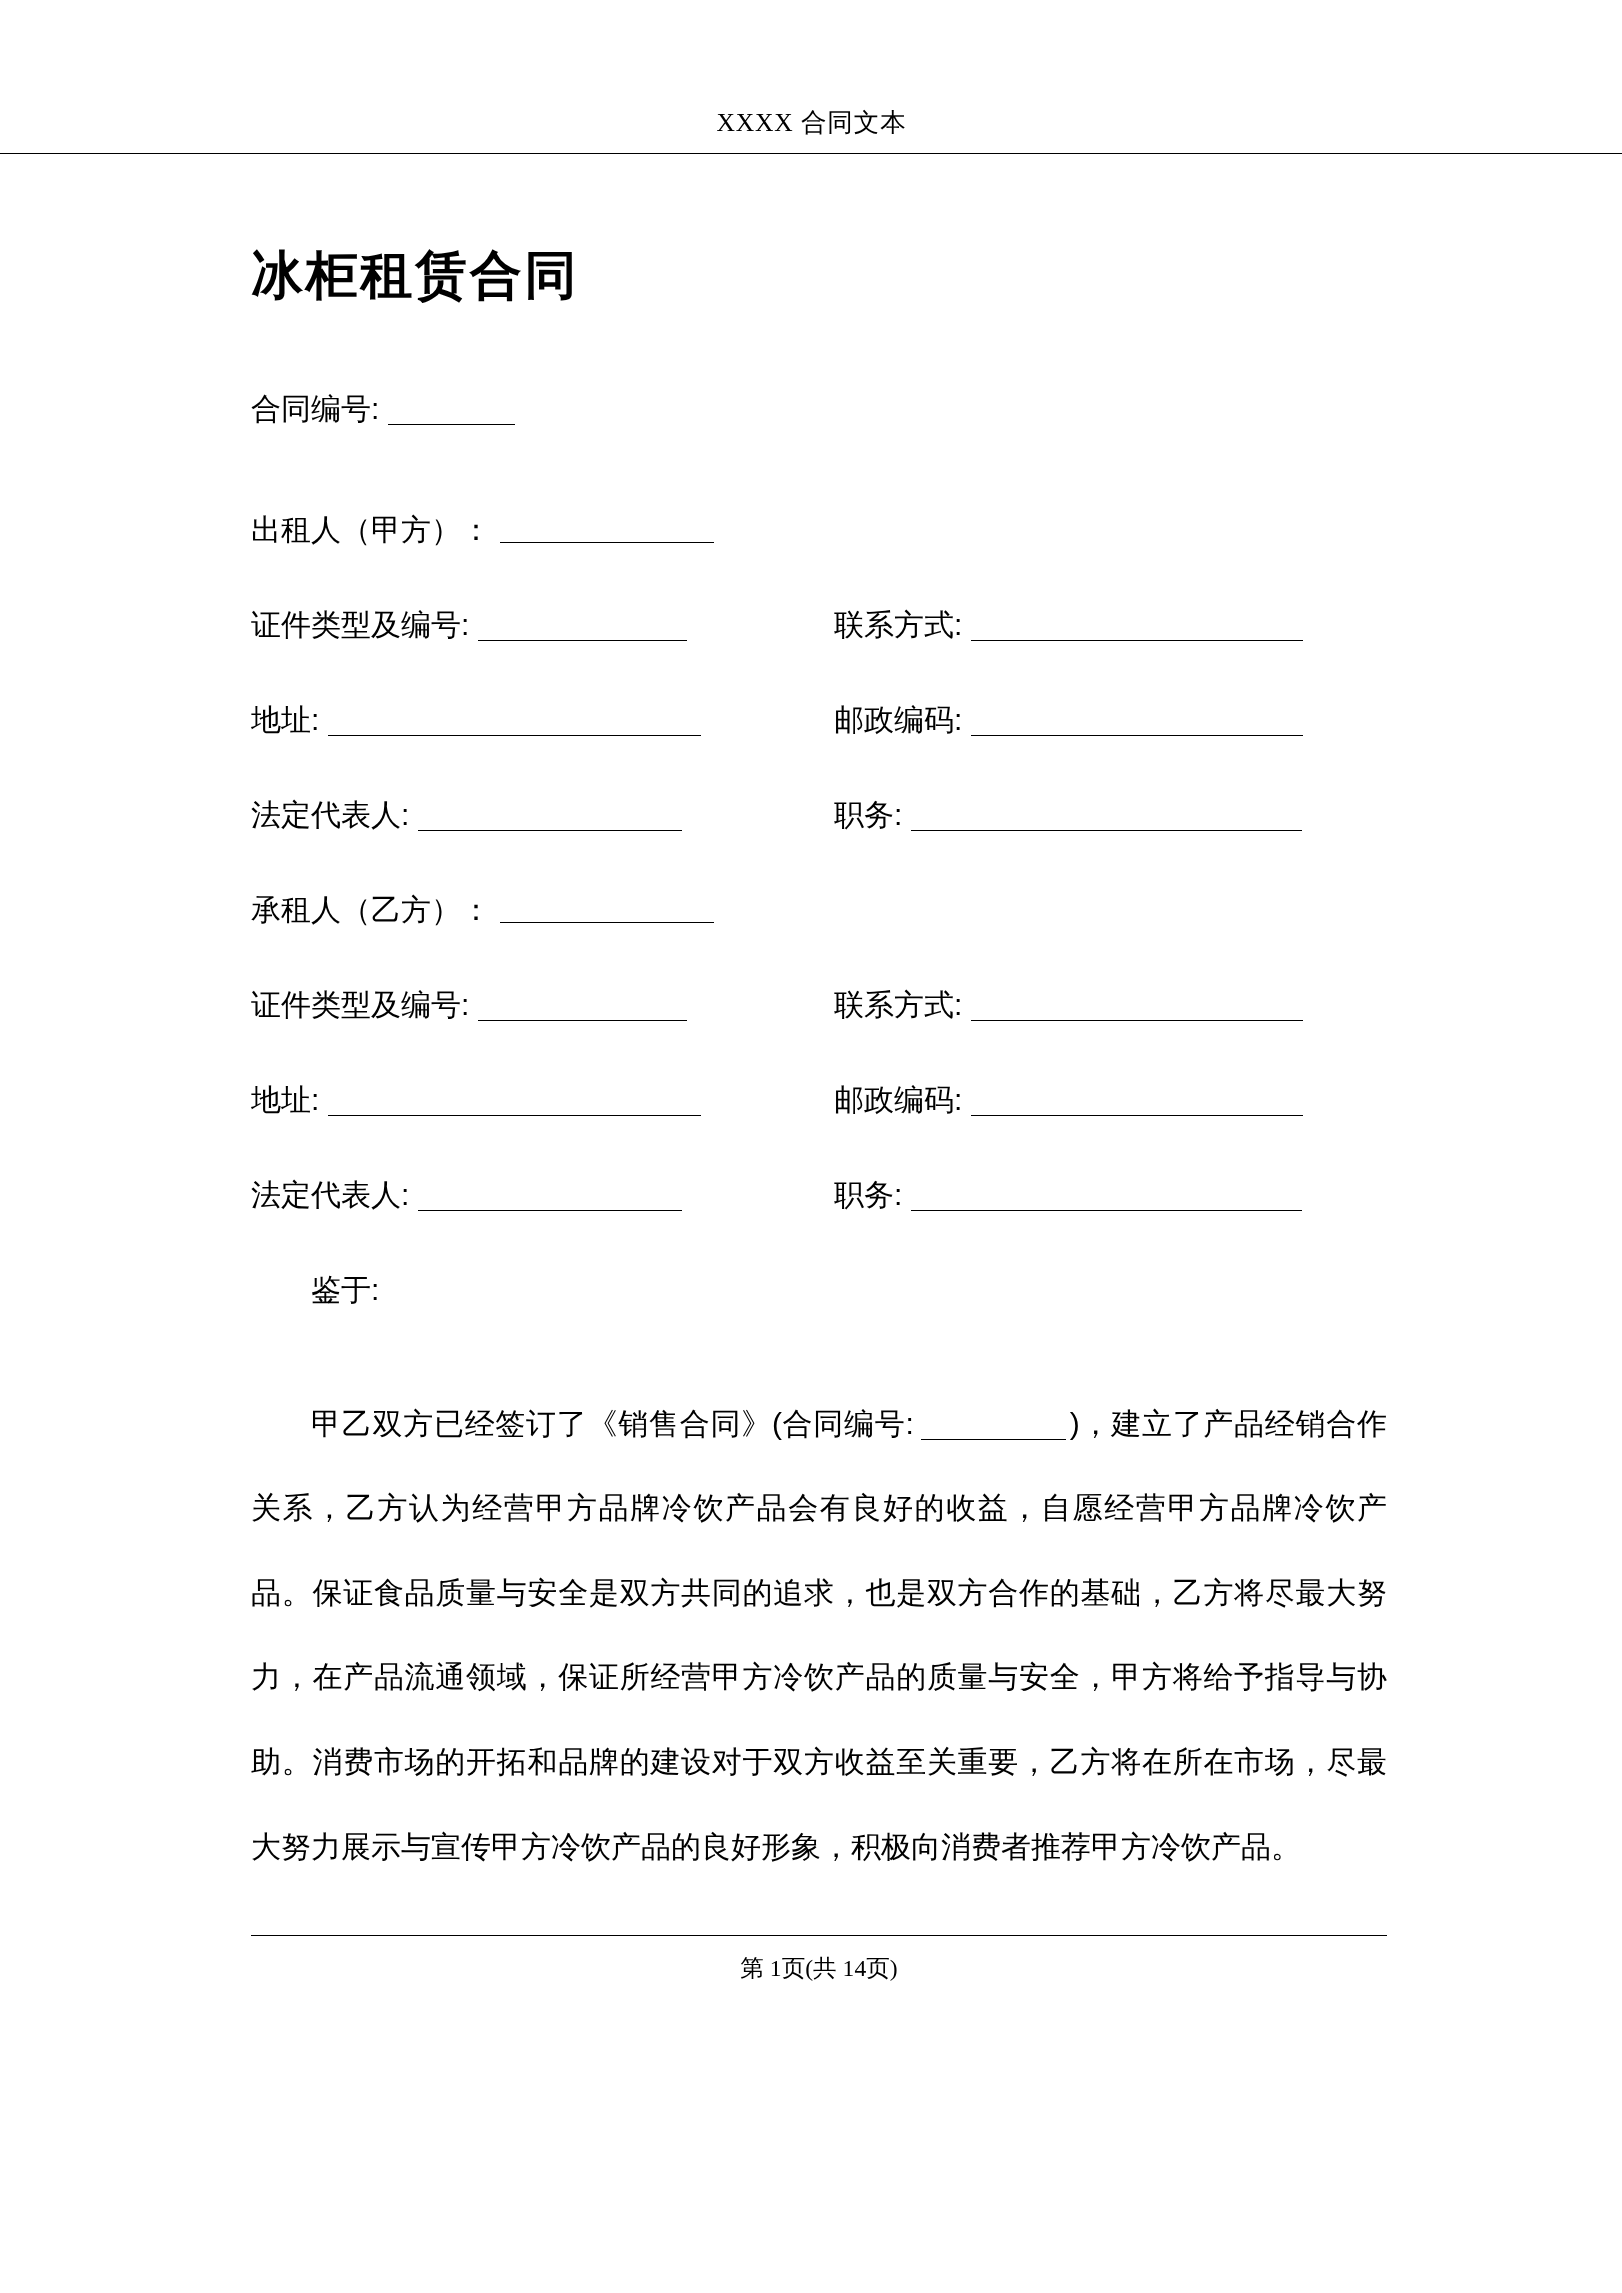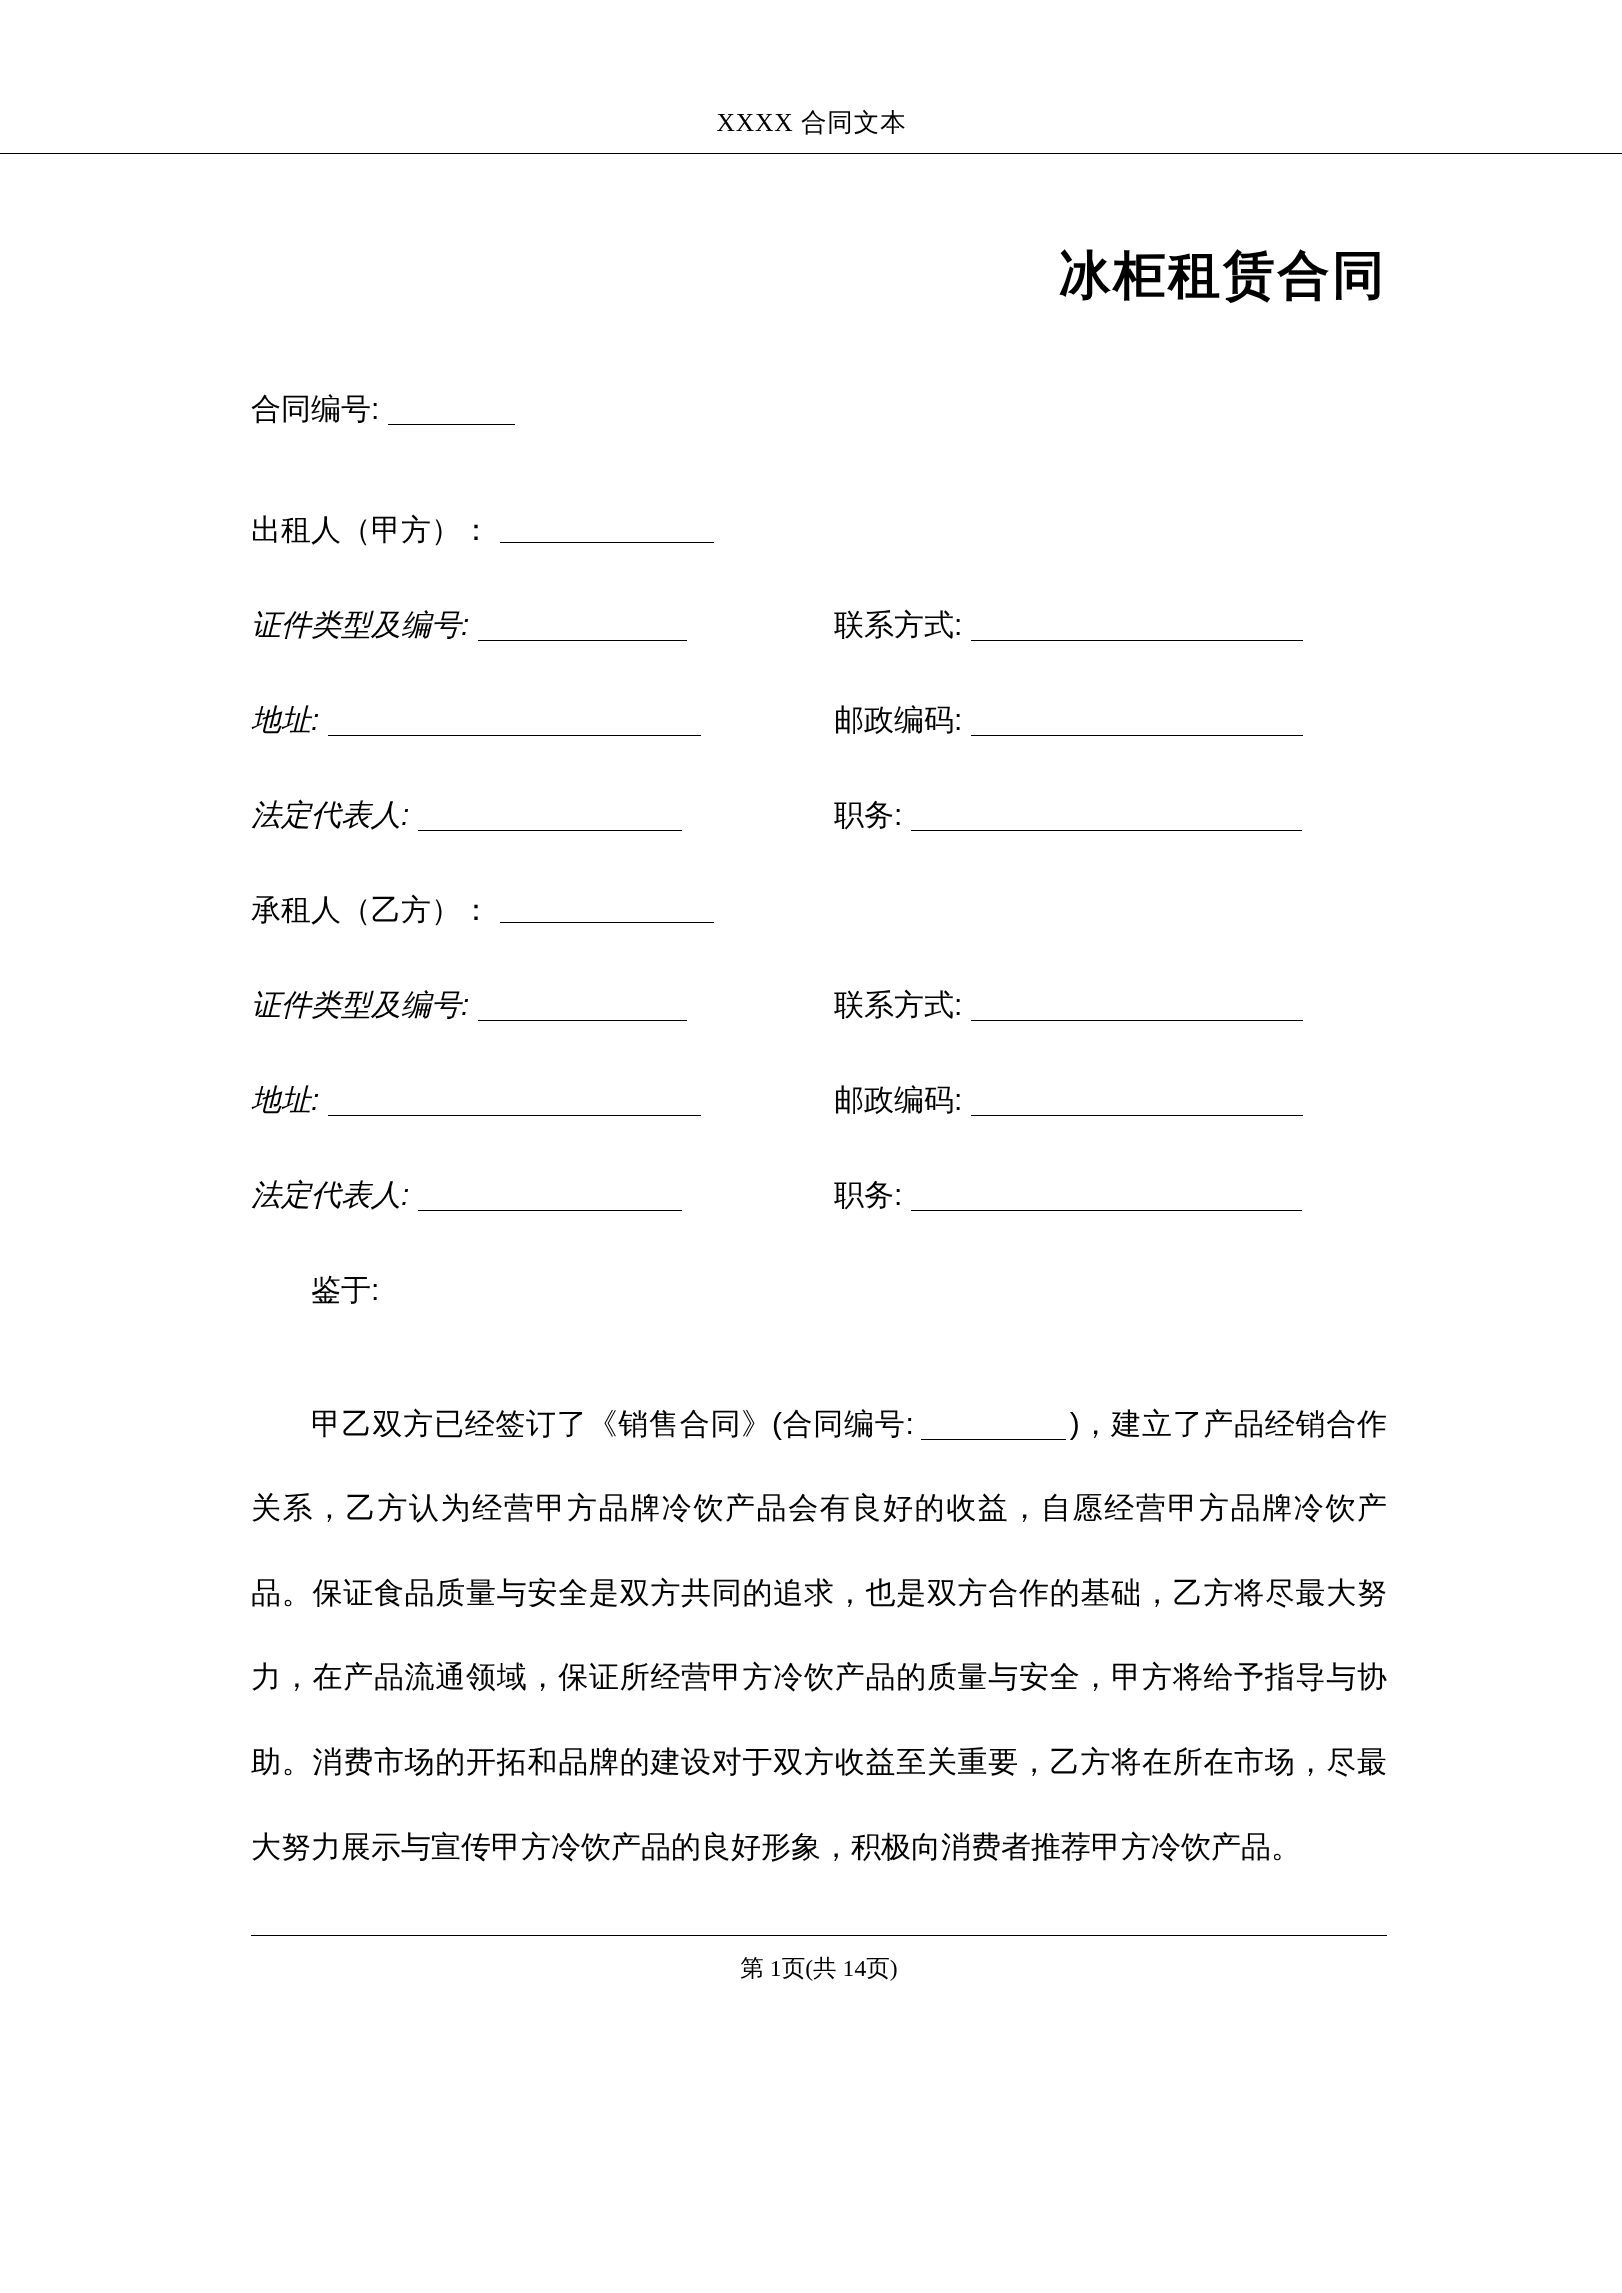--- a/index.html
+++ b/index.html
@@ -27,21 +27,21 @@
     letter-spacing: 0.9px;
   }
   .rule {
     border: none;
     border-top: 1.8px solid #000;
     margin-top: 12.7px;
   }
   
   .doc-title {
     margin-top: 87px;
-    text-align: right;
+    text-align: left;
     font-size: 52px;
     font-weight: bold;
     letter-spacing: 2.7px;
   }
   
   .contract-no {
     margin-top: 78px;
     text-align: left;
     font-size: 30px;
   }
@@ -64,21 +64,21 @@
   
   .party-section { margin-top: 80px; }
   .party-section.second { margin-top: 45px; }
   .field-row {
     display: flex;
     font-size: 30px;
     margin-bottom: 54px;
     white-space: nowrap;
   }
   .field-row:last-child { margin-bottom: 54px; }
-  .col-left { width: 583px; font-style: italic; }
+  .col-left { width: 583px; }
   .col-right { flex: 1; }
   
   .whereas {
     margin-top: 50px;
     font-size: 30px;
     text-indent: 2em;
   }
   .main-para {
     margin-top: 71px;
     font-size: 30px;

